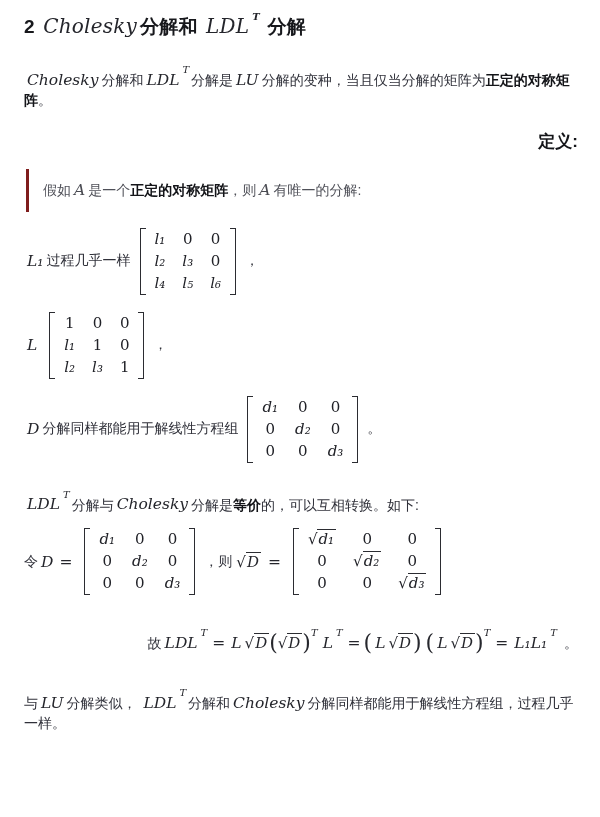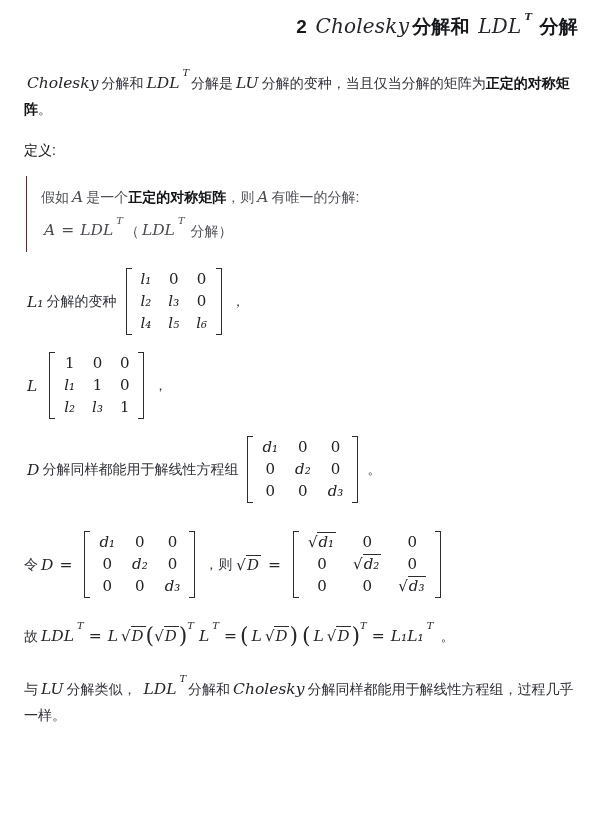--- a/index.html
+++ b/index.html
@@ -5,43 +5,43 @@
   html, body { margin:0; padding:0; background:#ffffff; }
   body {
     width:600px; height:817px; overflow:hidden;
     font-family:"Liberation Sans","DejaVu Sans",sans-serif;
     color:#30313a; font-size:14px;
     -webkit-font-smoothing:antialiased;
   }
   .page { padding:10px 22px 0 24px; }
 
   
-  h1.title { font-size:19px; font-weight:700; color:#17181c; margin:4px 0 26px 0; letter-spacing:.2px;text-align:right; }
+  h1.title { font-size:19px; font-weight:700; color:#17181c; margin:4px 0 26px 0; letter-spacing:.2px; }
   h1.title .m { font-size:20px; font-weight:400; }
 
   
   .m {
     font-family:"DejaVu Serif","Liberation Serif",serif;
     font-style:italic; font-size:15.5px; color:#24252b;
     margin:0 3px; white-space:nowrap;
   }
   .sp {
     font-family:"DejaVu Serif","Liberation Serif",serif;
     font-style:italic; font-size:10px;
     position:relative; top:-6px; margin-right:2px; color:#24252b;
   }
   .b { font-weight:700; color:#141519; }
 
-  .para { line-height:26px; margin:8px 0 20px 0; }
-  .deflabel { font-weight:400; font-size:14px; color:#141519; margin:0 0 16px 0; }
+  .para { line-height:20px; margin:8px 0 20px 0; }
+  .deflabel { font-weight:700; font-size:17px; color:#141519; margin:0 0 16px 0;text-align:right; }
 
   
   .qt {
     margin:0 0 16px 2px; padding:7px 0 7px 14px;
-    border-left:1px solid #7f1d1d;
+    border-left:3px solid #7f1d1d;
     color:#4f5058; line-height:29px;
   }
   .qt .m, .qt .sp { color:#4a4b52; }
   .qline { display:block; }
 
   
   .mrow { display:flex; align-items:center; margin:0 0 17px 0; }
   .matrix { display:inline-flex; align-items:stretch; margin:0 9px; }
   .bk { width:5px; }
   .bl { border-left:1.6px solid #2b2c31; border-top:1.6px solid #2b2c31; border-bottom:1.6px solid #2b2c31; }
@@ -58,47 +58,46 @@
 
   
   .sq { white-space:nowrap; color:#24252b; }
   .rad { font-family:"DejaVu Serif",serif; font-style:normal; font-size:15px; }
   .bar {
     font-family:"DejaVu Serif","Liberation Serif",serif; font-style:italic; font-size:15px;
     border-top:1.4px solid #2b2c31; padding:0 2px 0 1px;
   }
 
   .eqrow { display:flex; align-items:center; margin:0 0 18px 0; }
-  .eqline { line-height:32px; margin:0 0 20px 0; white-space:nowrap; }
+  .eqline { line-height:52px; margin:0 0 20px 0; white-space:nowrap;text-align:right; }
   .bigp {
     font-family:"DejaVu Serif",serif; font-style:normal;
     font-size:22px; vertical-align:-2px; color:#26272d; font-weight:400;
   }
   .end { margin-left:5px; }
 </style>
 </head>
 <body>
 
 <div class="page">
 
   <h1 class="title"><span>2</span> <span class="m">Cholesky</span><span>分解和</span> <span class="m">LDL</span><sup class="sp">T</sup> <span>分解</span></h1>
 
   <p class="para"><span class="m">Cholesky</span><span>分解和</span><span class="m">LDL</span><sup class="sp">T</sup><span>分解是</span><span class="m">LU</span><span>分解的变种，当且仅当分解的矩阵为</span><span class="b">正定的对称矩阵</span><span>。</span></p>
 
   <p class="deflabel">定义:</p>
 
   <blockquote class="qt">
     <span class="qline"><span>假如</span><span class="m">A</span><span>是一个</span><span class="b">正定的对称矩阵</span><span>，则</span><span class="m">A</span><span>有唯一的分解:</span></span>
-    <span class="qline"><span class="m">A</span><span class="m">=</span><span class="m">LDL</span><sup class="sp">T</sup><span>（</span><span class="m">LDL</span><sup class="sp">T</sup> <span>分解</span><span>）</span></span>
   </blockquote>
 
 
   <div class="mrow">
     <span class="m">L₁</span>
-    <span>分解的变种</span>
+    <span>过程几乎一样</span>
     <span class="matrix">
         <span class="bk bl"></span>
         <span class="cells">
       <span class="mcell">l₁</span>
           <span class="mcell" style="font-style: normal;">0</span>
           <span class="mcell" style="font-style: normal;">0</span>
       <span class="mcell">l₂</span>
           <span class="mcell">l₃</span>
           <span class="mcell" style="font-style: normal;">0</span>
       <span class="mcell">l₄</span>
@@ -144,20 +143,21 @@
           <span class="mcell" style="font-style: normal;">0</span>
       <span class="mcell" style="font-style: normal;">0</span>
           <span class="mcell" style="font-style: normal;">0</span>
           <span class="mcell">d₃</span>
     </span>
         <span class="bk br"></span>
       </span>
     <span>。</span>
   </div>
 
+  <p class="para" style="margin-bottom:14px;"><span class="m">LDL</span><sup class="sp">T</sup><span>分解与</span><span class="m">Cholesky</span><span>分解是</span><span class="b">等价</span><span>的，可以互相转换。如下:</span></p>
 
   <div class="eqrow">
     <span>令</span>
       <span class="m">D</span>
       <span class="m">=</span>
     <span class="matrix">
         <span class="bk bl"></span>
         <span class="cells">
       <span class="mcell">d₁</span>
           <span class="mcell" style="font-style: normal;">0</span>

